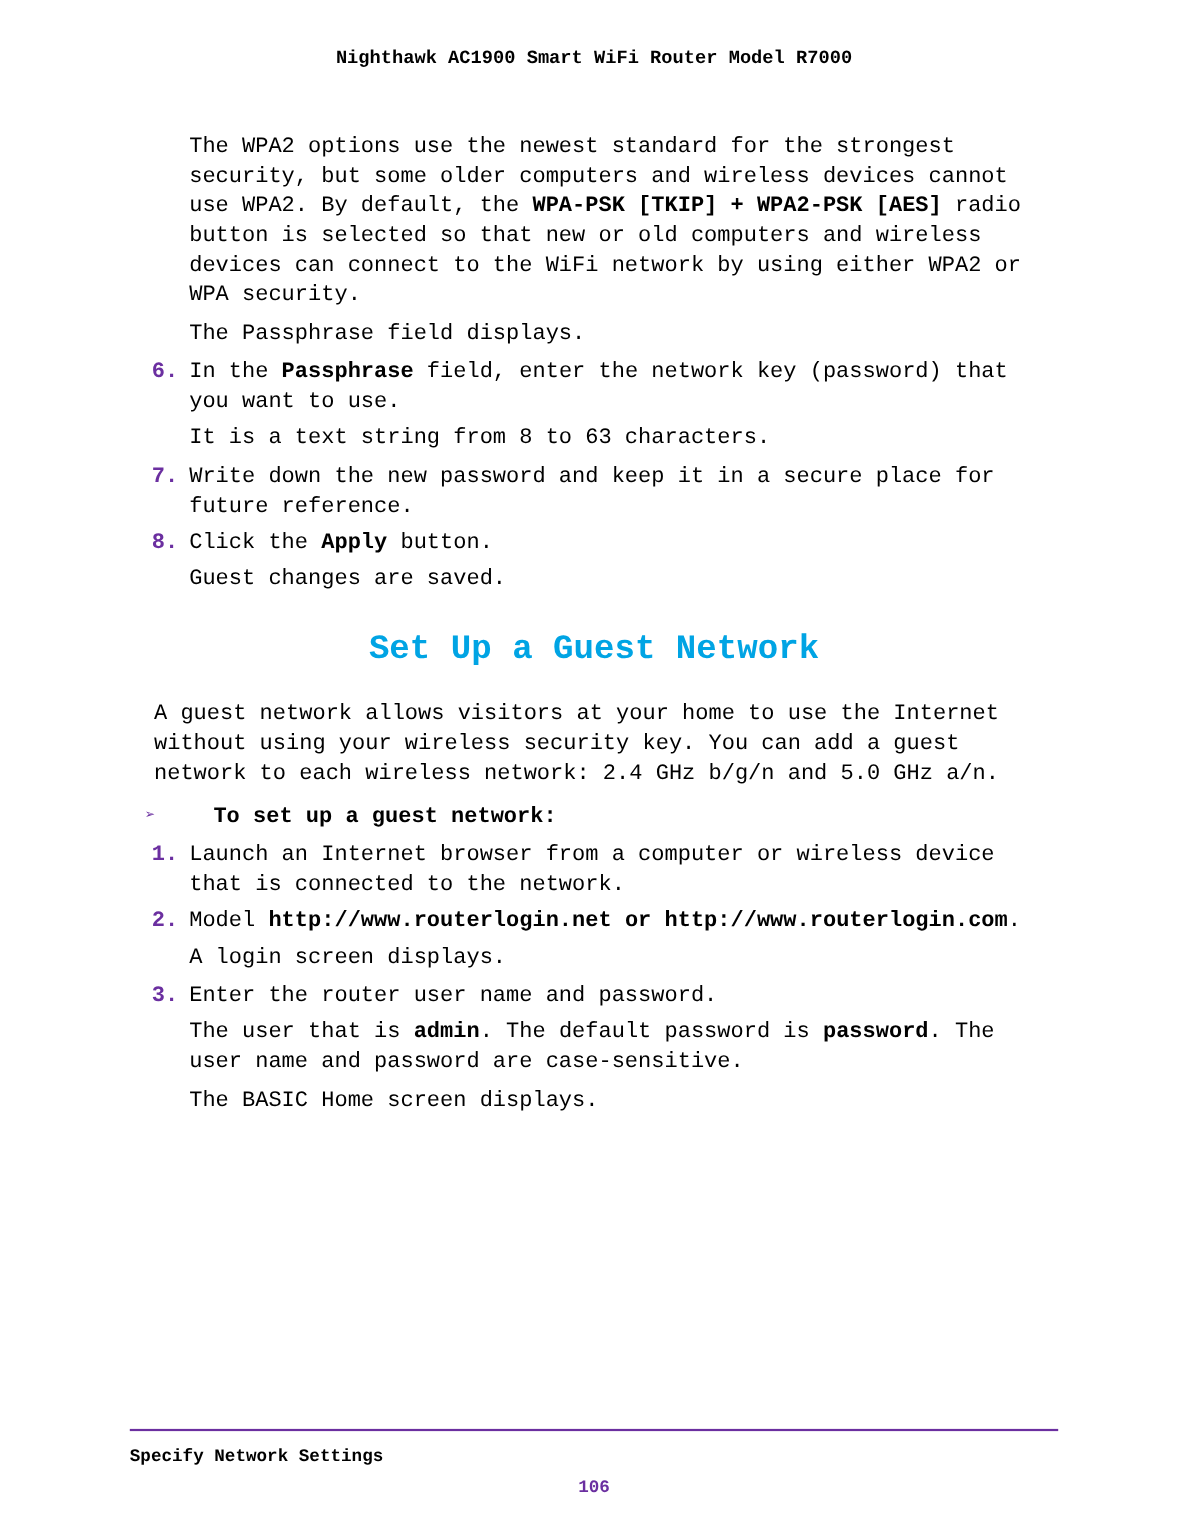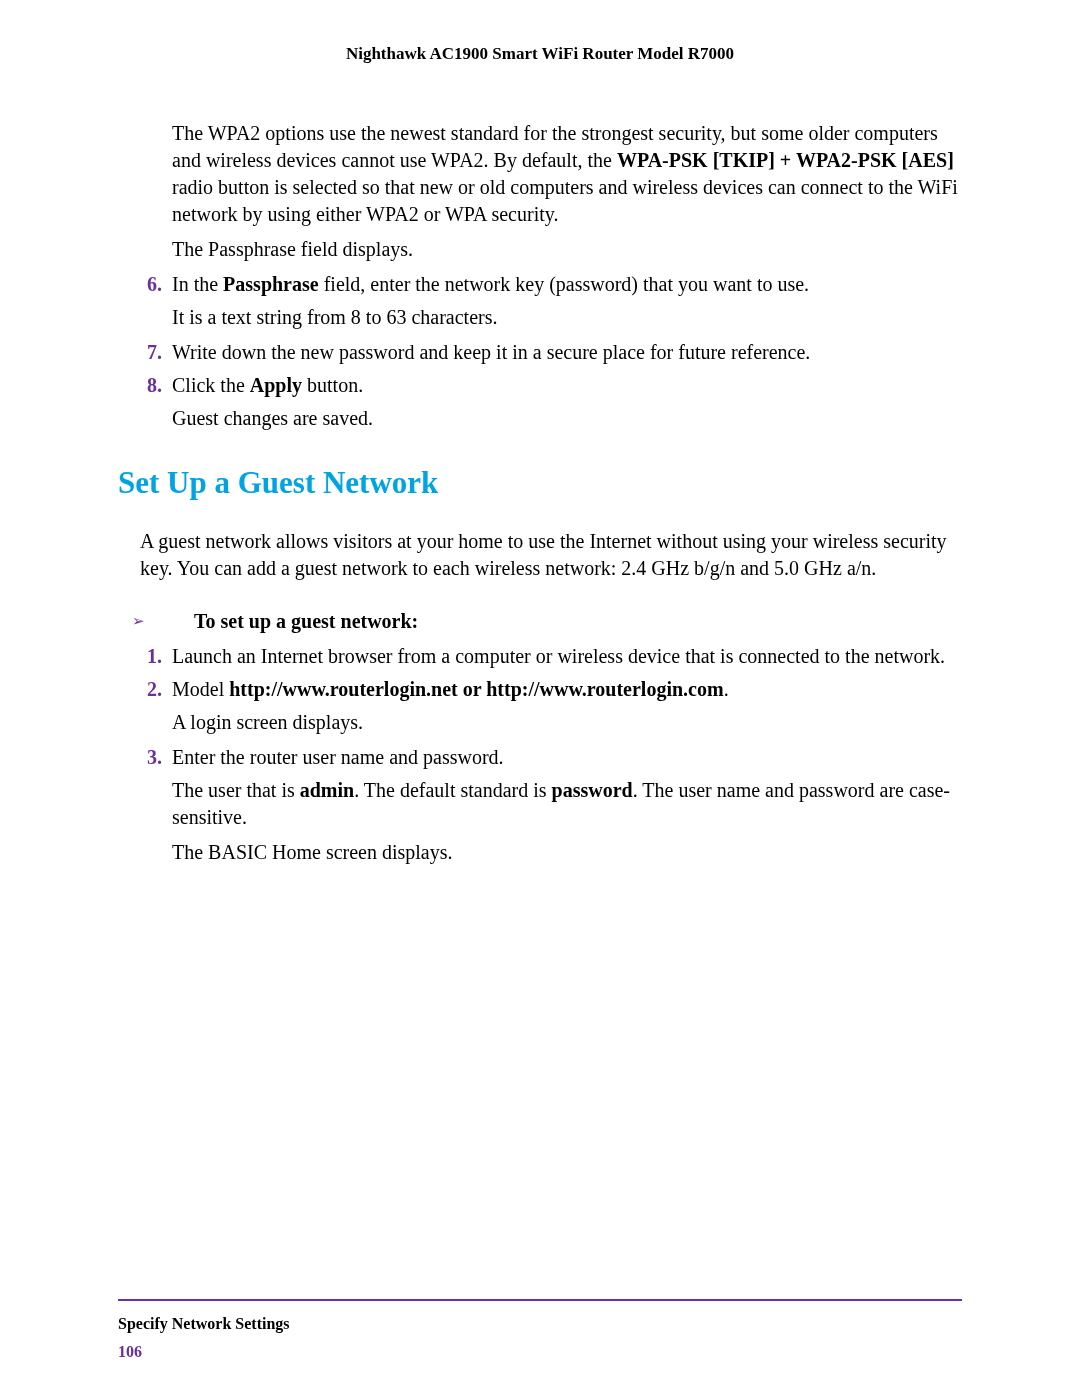--- a/index.html
+++ b/index.html
@@ -5,21 +5,21 @@
   html, body {
     margin: 0;
     padding: 0;
     background: #ffffff;
     width: 1080px;
   }
   .page {
     width: 1080px;
     height: 1397px;
     position: relative;
-    font-family: Liberation Serif, serif;
+    font-family: Liberation Mono, monospace;
     color: #000;
     box-sizing: border-box;
   }
   .header-title {
     position: absolute;
     top: 44px;
     left: 0;
     right: 0;
     text-align: center;
     font-size: 17px;
@@ -51,23 +51,24 @@
     color: #6b2fa0;
   }
   .ol-text {
     flex: 1;
   }
   .h2 {
     color: #00a4e4;
     font-size: 31px;
     font-weight: bold;
     margin: 30px 0 24px 0;
+    text-align: center;
   }
   .intro {
-    margin: 0 0 26px 22px;
+    margin: 0 0 12px 22px;
   }
   .proc-head {
     display: flex;
     align-items: flex-start;
     margin-bottom: 8px;
     margin-left: 14px;
   }
   .proc-arrow {
     width: 26px;
     flex: 0 0 26px;
@@ -91,21 +92,21 @@
     border-top: 2px solid #6b2fa0;
     margin: 0 0 14px 0;
   }
   .footer-line1 {
     text-align: left;
     font-size: 16px;
     font-weight: bold;
     margin-bottom: 10px;
   }
   .footer-line2 {
-    text-align: left;
+    text-align: center;
     font-size: 16px;
     font-weight: bold;
     color: #6b2fa0;
   }
 </style>
 </head>
 <body>
 
 <div class="page">
   <div class="header-title">Nighthawk AC1900 Smart WiFi Router Model R7000</div>
@@ -159,21 +160,21 @@
         <span>Model </span><span class="bold">http://www.routerlogin.net</span><span class="bold"> or </span><span class="bold">http://www.routerlogin.com</span><span>.</span>
       </div>
     </div>
     <div class="indent-body">A login screen displays.</div>
 
     <div class="ol-item">
       <div class="ol-num">3.</div>
       <div class="ol-text">Enter the router user name and password.</div>
     </div>
     <div class="indent-body">
-      <span>The user that is </span><span class="bold">admin</span><span>. The default standard is </span><span class="bold">password</span><span>. The user name and password are case-sensitive.</span>
+      <span>The user that is </span><span class="bold">admin</span><span>. The default password is </span><span class="bold">password</span><span>. The user name and password are case-sensitive.</span>
     </div>
     <div class="indent-body">The BASIC Home screen displays.</div>
 
   </div>
 
   <div class="footer">
     <hr class="footer-rule">
     <div class="footer-line1">Specify Network Settings</div>
     <div class="footer-line2">106</div>
   </div>

